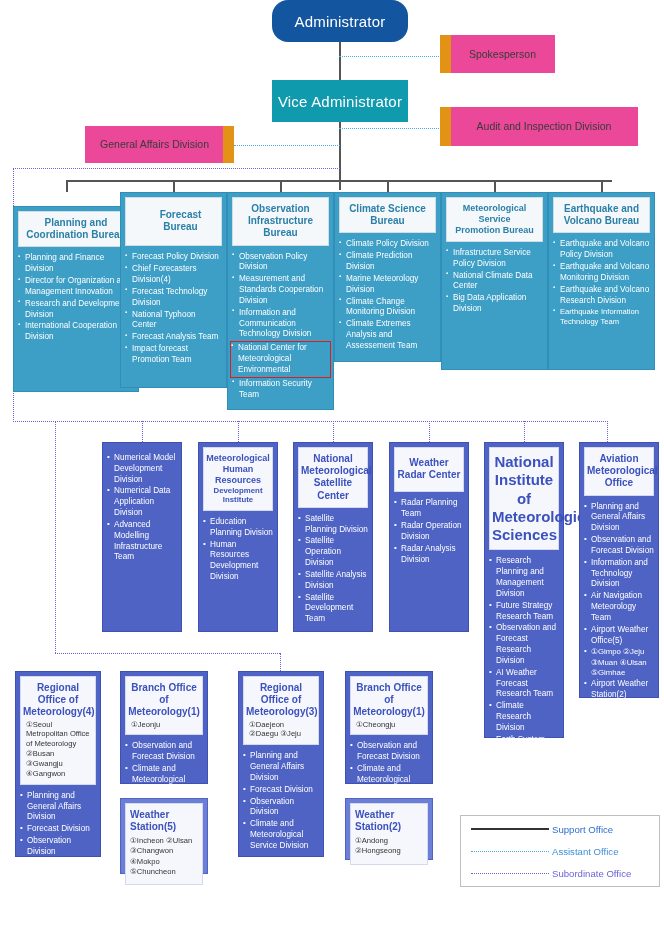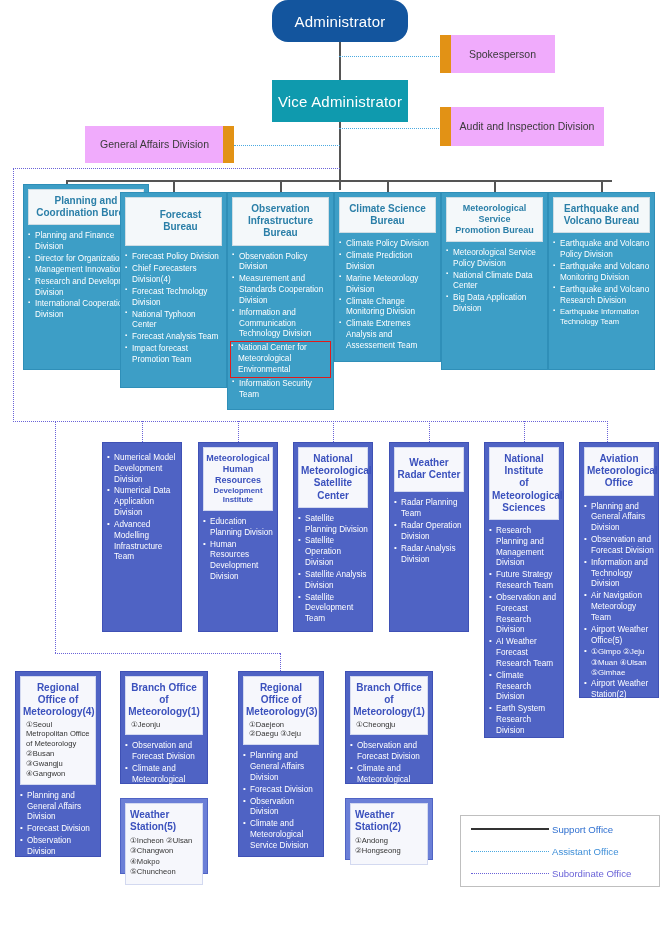--- a/index.html
+++ b/index.html
@@ -20,21 +20,21 @@
   
   .exec {
     display:flex; align-items:center; justify-content:center;
     color:#ffffff; font-size:15px; letter-spacing:.2px;
   }
   .exec.admin { background:#13559e;border-radius:16px; }
   .exec.vice  { background:#0f9aae; }
 
   
   .grey-box {
-    background:#f0abfc; display:flex; align-items:center;
+    background:#ec4899; display:flex; align-items:center;
     font-size:10.5px; color:#3a3a3a;
   }
   .grey-box .bar { position:absolute; top:0; bottom:0; width:11px; background:#e29215; }
   .grey-box .lbl { width:100%; text-align:center; padding:0 6px; line-height:1.2; }
   .grey-box.bar-left  .bar { left:0; }
   .grey-box.bar-left  .lbl { padding-left:16px; }
   .grey-box.bar-right .bar { right:0; }
   .grey-box.bar-right .lbl { padding-right:16px; }
 
   
@@ -129,21 +129,21 @@
 
   <div class="abs exec vice" style="left:272px; top:80px; width:136px; height:42px;">
     <span>Vice  Administrator</span>
   </div>
 
   <div class="abs grey-box bar-left" style="left:440px; top:35px; width:115px; height:38px;">
     <span class="bar"></span>
     <span class="lbl">Spokesperson</span>
   </div>
 
-  <div class="abs grey-box bar-left" style="left:440px; top:107px; width:164px; height:39px;">
+  <div class="abs grey-box bar-left" style="left:440px; top:107px; width:198px; height:39px;">
     <span class="bar"></span>
     <span class="lbl">Audit and Inspection Division</span>
   </div>
 
   <div class="abs grey-box bar-right" style="left:85px; top:126px; width:149px; height:37px;">
     <span class="bar"></span>
     <span class="lbl">General  Affairs Division</span>
   </div>
 
   <div class="abs dot-pur-h" style="left:13px; top:168px; width:327px;"></div>
@@ -151,21 +151,21 @@
   <div class="abs dot-pur-h" style="left:13px; top:421px; width:595px;"></div>
 
   <div class="abs ln-solid-h" style="left:66px; top:180px; width:546px;"></div>
   <div class="abs ln-solid-v" style="left:66px;  top:180px; height:12px;"></div>
   <div class="abs ln-solid-v" style="left:173px; top:180px; height:12px;"></div>
   <div class="abs ln-solid-v" style="left:280px; top:180px; height:12px;"></div>
   <div class="abs ln-solid-v" style="left:387px; top:180px; height:12px;"></div>
   <div class="abs ln-solid-v" style="left:494px; top:180px; height:12px;"></div>
   <div class="abs ln-solid-v" style="left:601px; top:180px; height:12px;"></div>
 
-  <div class="abs bureau" style="left:13px; top:184px; width:126px; height:186px;margin-left:10px;">
+  <div class="abs bureau" style="left:13px; top:206px; width:126px; height:186px;">
     <div class="hd">
       <span>Planning and</span><br>
       <span>Coordination Bureau</span>
     </div>
     <ul>
       <li>Planning and Finance Division</li>
       <li>Director for Organization and Management Innovation</li>
       <li>Research and Development Division</li>
       <li>International Cooperation Division</li>
     </ul>
@@ -212,21 +212,21 @@
       <li>Climate Extremes Analysis and Assessement Team</li>
     </ul>
   </div>
 
   <div class="abs bureau" style="left:441px; top:192px; width:107px; height:178px;">
     <div class="hd" style="font-size:9px;">
       <span>Meteorological Service</span><br>
       <span>Promotion Bureau</span>
     </div>
     <ul>
-      <li>Meteorological Service Policy Division</li>
+      <li>Infrastructure Service Policy Division</li>
       <li>National Climate Data Center</li>
       <li>Big Data Application Division</li>
     </ul>
   </div>
 
   <div class="abs bureau" style="left:548px; top:192px; width:107px; height:178px;">
     <div class="hd">
       <span>Earthquake and</span><br>
       <span>Volcano  Bureau</span>
     </div>
@@ -286,21 +286,21 @@
       <span>Radar Center</span>
     </div>
     <ul>
       <li>Radar Planning Team</li>
       <li>Radar Operation Division</li>
       <li>Radar Analysis Division</li>
     </ul>
   </div>
 
   <div class="abs org" style="left:484px; top:442px; width:80px; height:296px;">
-    <div class="hd" style="font-size:10px;">
+    <div class="hd" style="font-size:15px;">
       <span>National Institute</span><br>
       <span>of Meteorological</span><br>
       <span>Sciences</span>
     </div>
     <ul>
       <li>Research Planning and Management Division</li>
       <li>Future Strategy Research Team</li>
       <li>Observation and Forecast Research Division</li>
       <li>AI Weather Forecast Research Team</li>
       <li>Climate Research Division</li>

